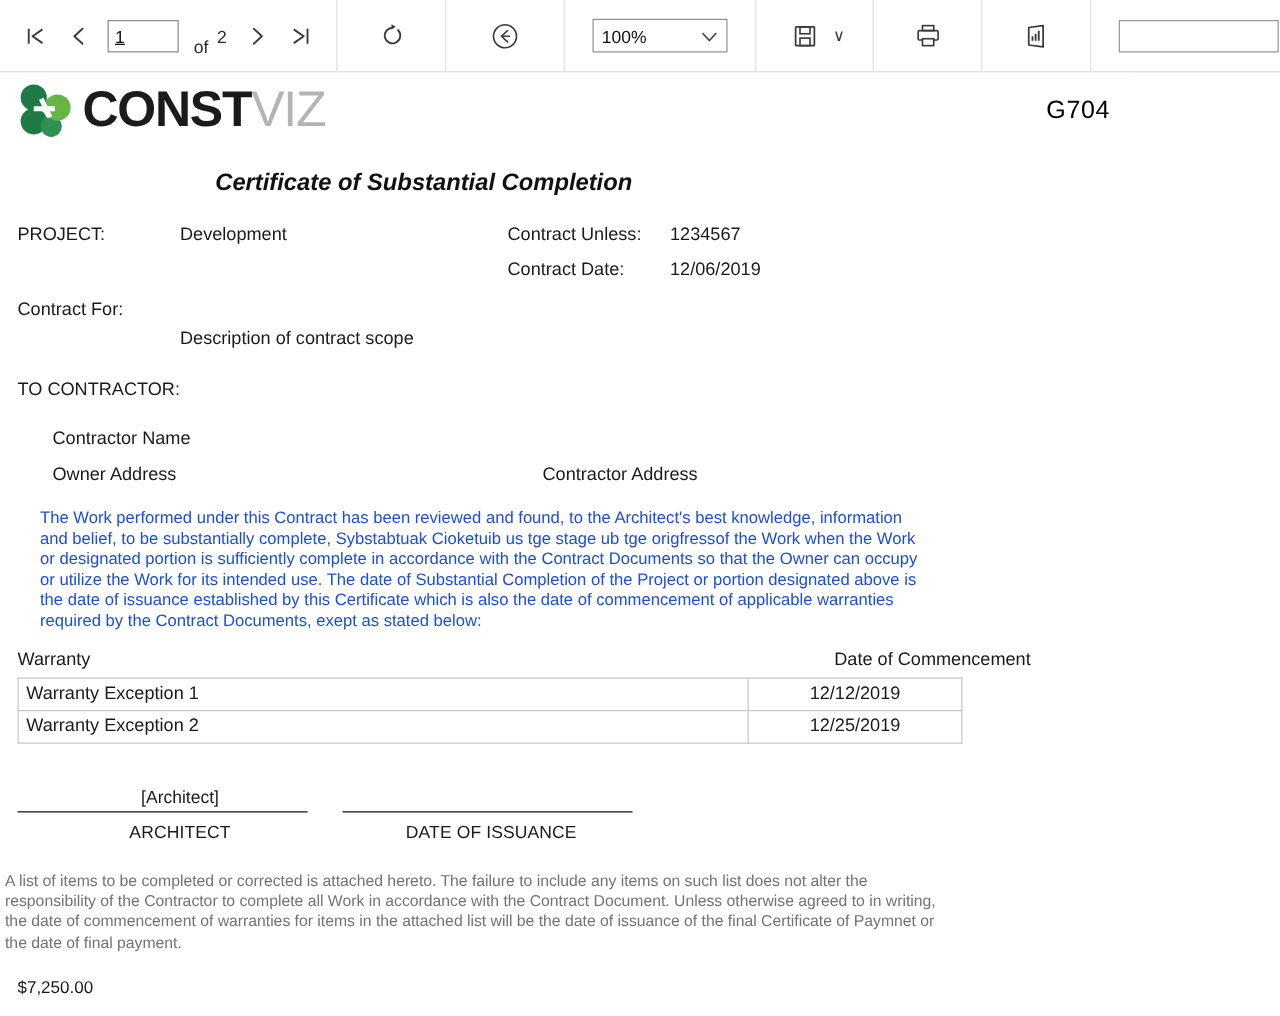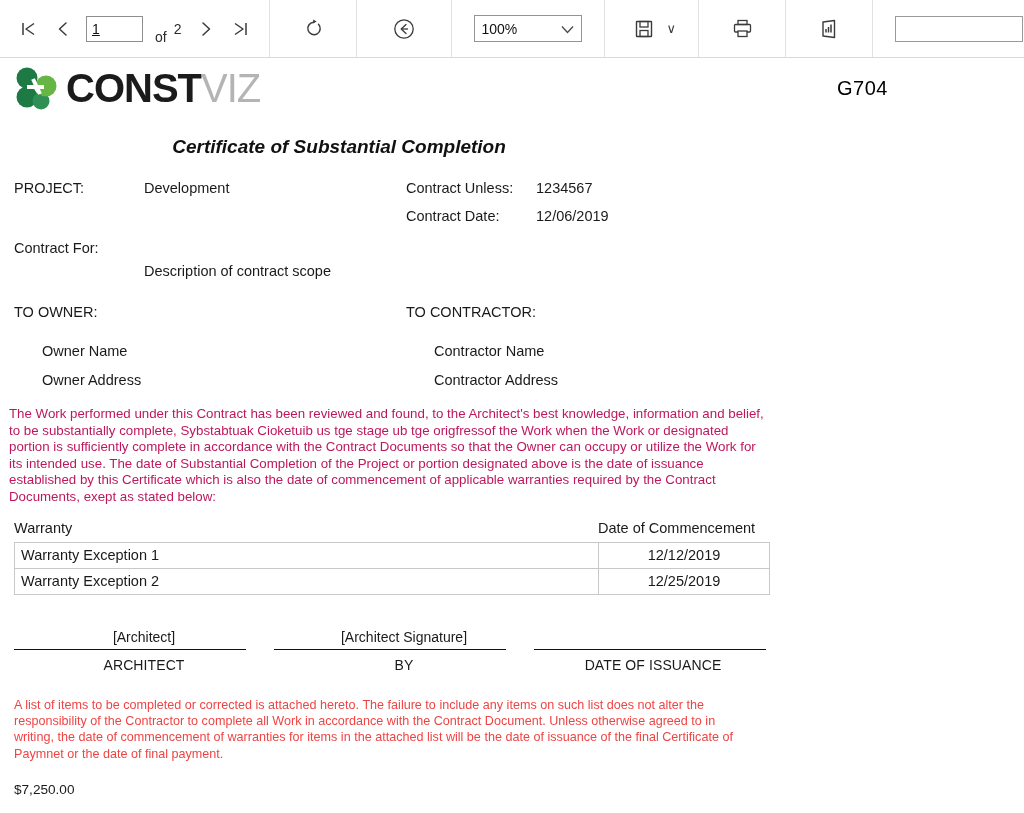--- a/index.html
+++ b/index.html
@@ -120,37 +120,37 @@
   .lbl { font-size: 14.5px; color: #1a1a1a; }
   .val { font-size: 14.5px; color: #1a1a1a; }
 
   .col-left { width: 392px; flex: 0 0 392px; }
   .col-right { flex: 1; }
 
   .lbl-w { width: 130px; flex: 0 0 130px; }
   .lbl-cn { width: 130px; flex: 0 0 130px; }
 
   .body-text {
-    padding: 0 9px;
+    padding: 0 32px;
     font-size: 13.3px;
     line-height: 16.6px;
-    color: #be185d;
+    color: #1d4ed8;
     margin-top: 18px;
   }
 
   
   .wtable-wrap { padding: 0 14px; margin-top: 14px; }
   .wtable-head {
     display: flex;
     font-size: 14.5px;
     color: #1a1a1a;
     padding-bottom: 6px;
   }
   .wth-1 { width: 584px; flex: 0 0 584px; }
-  .wth-2 { flex: 1; }
+  .wth-2 { flex: 1; text-align: center; }
   .wtable {
     width: 756px;
     border-collapse: collapse;
     table-layout: fixed;
   }
   .wtable td {
     border: 1px solid #c8c8c8;
     font-size: 14.5px;
     color: #1a1a1a;
     height: 26px;
@@ -178,24 +178,24 @@
     border-bottom: 1.6px solid #111;
     width: 232px;
     margin-top: 1px;
   }
   .sig-cap {
     font-size: 14px; color: #1a1a1a; margin-top: 7px;
     letter-spacing: 0.1px;
   }
 
   .fine-text {
-    padding: 0 14px;
+    padding: 0 4px;
     font-size: 12.6px;
     line-height: 16.4px;
-    color: #ef4444;
+    color: #737373;
     margin-top: 24px;
   }
   .cost-row {
     display: flex; padding: 0 14px; margin-top: 20px;
     font-size: 13.6px; color: #1a1a1a;
   }
   .cost-lbl { width: 410px; flex: 0 0 410px; }
 </style>
 </head>
 <body>
@@ -339,25 +339,23 @@
     </div>
   </div>
 
   <div class="field-block" style="margin-top:16px">
     <div class="lbl">Contract For:</div>
     <div class="val" style="margin-left:130px;margin-top:7px">Description of contract scope</div>
   </div>
 
   <div class="field-block" style="margin-top:25px">
     <div class="row">
-      <div class="col-left lbl">TO OWNER:</div>
       <div class="col-right lbl">TO CONTRACTOR:</div>
     </div>
     <div class="row" style="margin-top:23px">
-      <div class="col-left val" style="padding-left:28px">Owner Name</div>
       <div class="col-right val" style="padding-left:28px">Contractor Name</div>
     </div>
     <div class="row" style="margin-top:13px">
       <div class="col-left val" style="padding-left:28px">Owner Address</div>
       <div class="col-right val" style="padding-left:28px">Contractor Address</div>
     </div>
   </div>
 
   <div class="body-text" style="width:775px">The Work performed under this Contract has been reviewed and found, to the Architect's best knowledge, information and belief, to be substantially complete,  Sybstabtuak Cioketuib us tge stage ub tge origfressof the Work when the Work or designated portion is sufficiently complete in accordance with the Contract Documents so that the Owner can occupy or utilize the Work for its intended use.  The date of Substantial Completion of the Project or portion designated above is the date of issuance established by this Certificate which is also the date of commencement of applicable warranties required by the Contract Documents, exept as stated below:</div>
 
@@ -379,25 +377,20 @@
       </tbody>
     </table>
   </div>
 
   <div class="sig-row">
     <div class="sig-cell a">
       <div class="sig-name">[Architect]</div>
       <div class="sig-line"></div>
       <div class="sig-cap">ARCHITECT</div>
     </div>
-    <div class="sig-cell b">
-      <div class="sig-name">[Architect Signature]</div>
-      <div class="sig-line"></div>
-      <div class="sig-cap">BY</div>
-    </div>
     <div class="sig-cell c">
       <div class="sig-name"></div>
       <div class="sig-line"></div>
       <div class="sig-cap">DATE OF ISSUANCE</div>
     </div>
   </div>
 
   <div class="fine-text" style="width:772px">A list of items to be completed or corrected is attached hereto.  The failure to include any items on such list does not alter the responsibility of the Contractor to complete all Work in accordance with the Contract Document.  Unless otherwise agreed to in writing, the date of commencement of warranties for items in the attached list will be the date of issuance of the final Certificate of Paymnet or the date of final payment.</div>
 
   <div class="cost-row">

